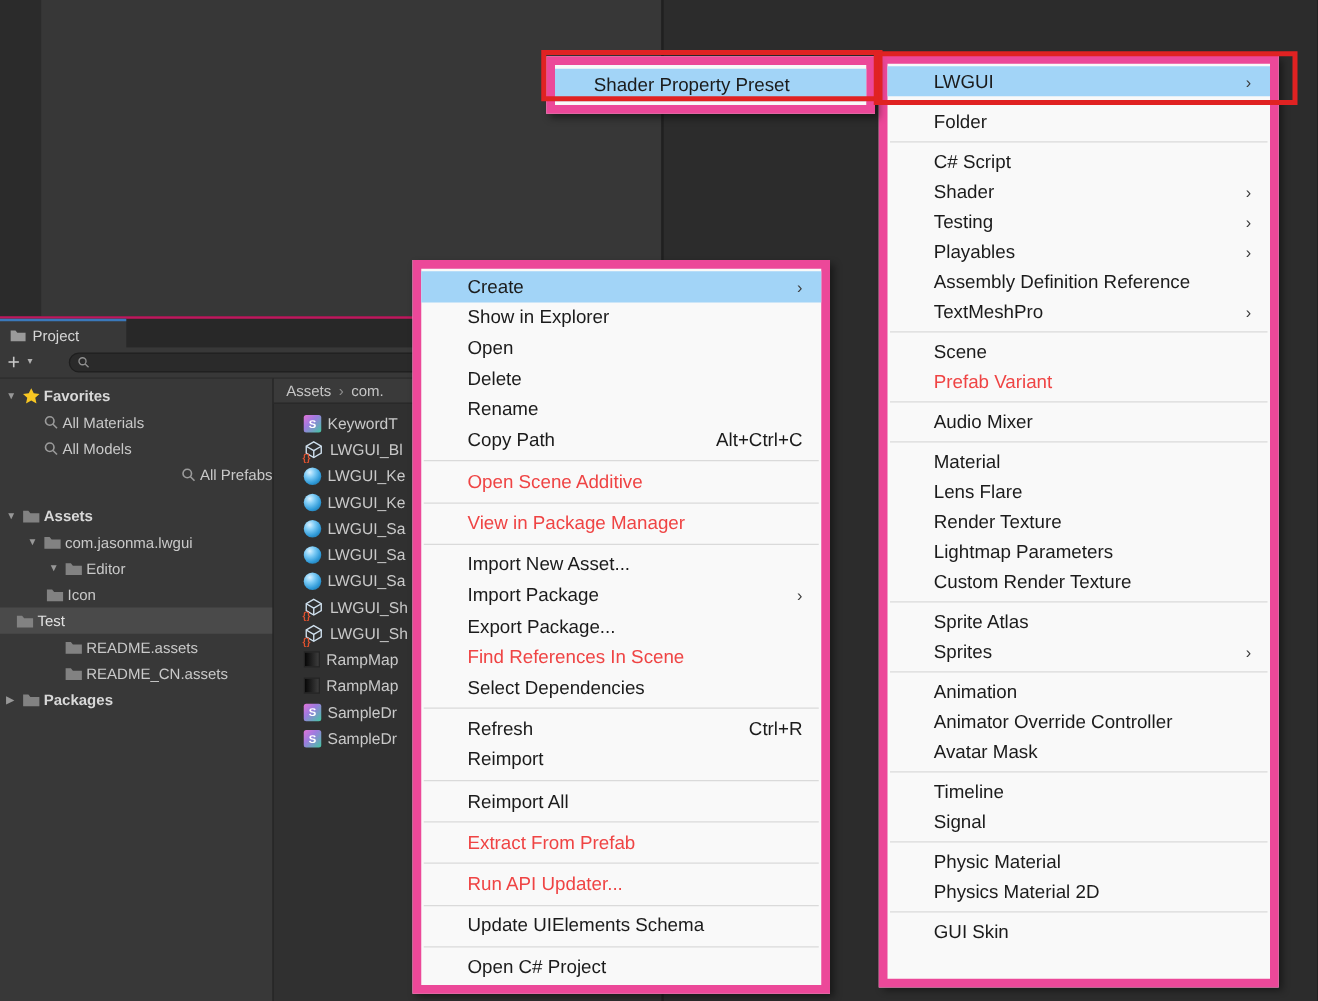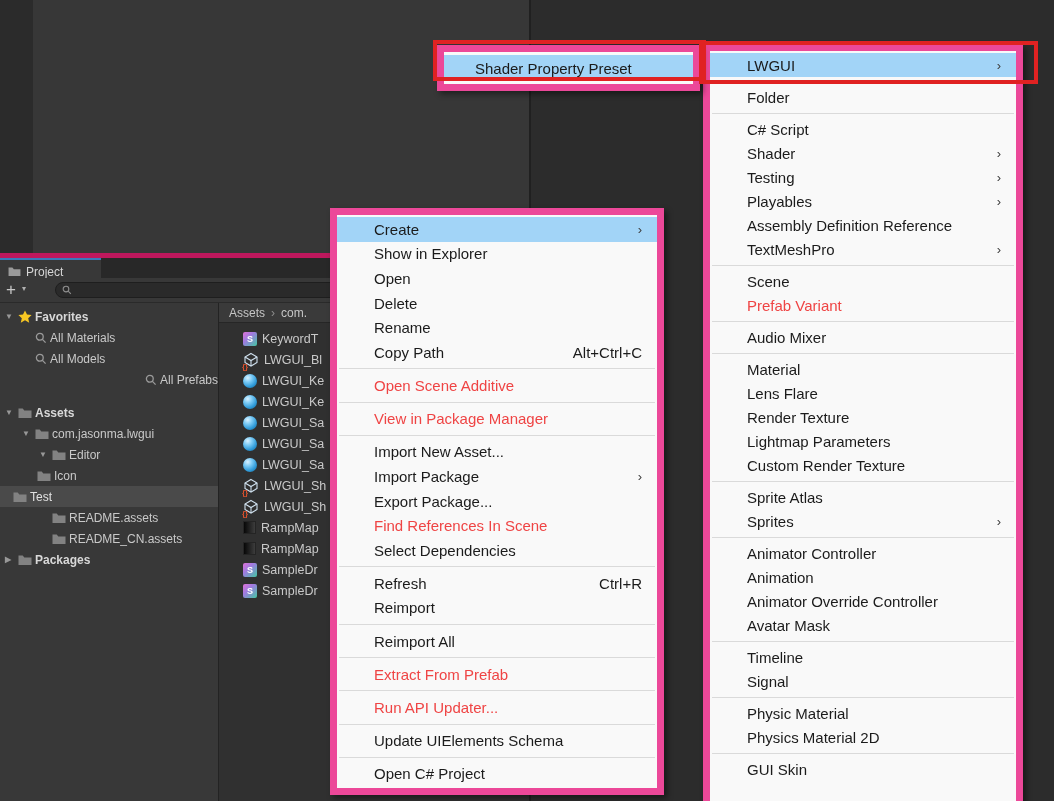--- a/index.html
+++ b/index.html
@@ -7,21 +7,21 @@
   #stage { position:relative; width:1054px; height:801px; overflow:hidden; background:#2e2e2e;
            -webkit-font-smoothing:antialiased; }
 
   
   .scene-strip  { position:absolute; left:0;   top:0; width:33px;  height:253px; background:#2b2b2b; }
   .scene-view   { position:absolute; left:33px; top:0; width:496px; height:253px; background:#373737; }
   .right-panel  { position:absolute; left:531px; top:0; width:523px; height:801px; background:#2c2c2c; }
   .v-divider    { position:absolute; left:529px; top:0; width:2px; height:801px; background:#202020; }
 
   
-  .tabbar   { position:absolute; left:0; top:253px; width:529px; height:25px; background:#282828; border-top:5px solid #be185d; box-sizing:border-box; }
+  .tabbar   { position:absolute; left:0; top:253px; width:529px; height:25px; background:#282828; border-top:2px solid #be185d; box-sizing:border-box; }
   .tab-active { position:absolute; left:0; top:0; width:101px; height:25px; background:#383838;
                 border-top:2px solid #3a79bb; box-sizing:border-box; display:flex; align-items:center;
                 gap:5px; padding-left:8px; color:#d6d6d6; font-size:12px; }
   .toolbar  { position:absolute; left:0; top:278px; width:529px; height:25px; background:#383838; border-bottom:1px solid #2a2a2a; box-sizing:border-box; }
   .plus-btn { position:absolute; left:6px; top:1px; color:#c8c8c8; font-size:17px; line-height:22px; cursor:default; }
   .plus-caret { position:absolute; left:22px; top:6px; color:#b0b0b0; font-size:8px; }
   .searchbox { position:absolute; left:55px; top:4px; width:462px; height:16px; background:#2a2a2a;
                border:1px solid #1e1e1e; border-radius:8px; display:flex; align-items:center; padding-left:6px; box-sizing:border-box; }
   .searchbox input { background:transparent; border:none; outline:none; color:#cccccc; font-size:11px; width:90%; padding:0 0 0 4px; }
 
@@ -458,23 +458,20 @@
       <div class="menu-sep"></div>
       <div class="menu-item">
         <span class="label">Sprite Atlas</span>
       </div>
       <div class="menu-item">
         <span class="label">Sprites</span>
         <span class="arrow">›</span>
       </div>
       <div class="menu-sep"></div>
       <div class="menu-item">
-        <span class="label">Animator Controller</span>
-      </div>
-      <div class="menu-item">
         <span class="label">Animation</span>
       </div>
       <div class="menu-item">
         <span class="label">Animator Override Controller</span>
       </div>
       <div class="menu-item">
         <span class="label">Avatar Mask</span>
       </div>
       <div class="menu-sep"></div>
       <div class="menu-item">

